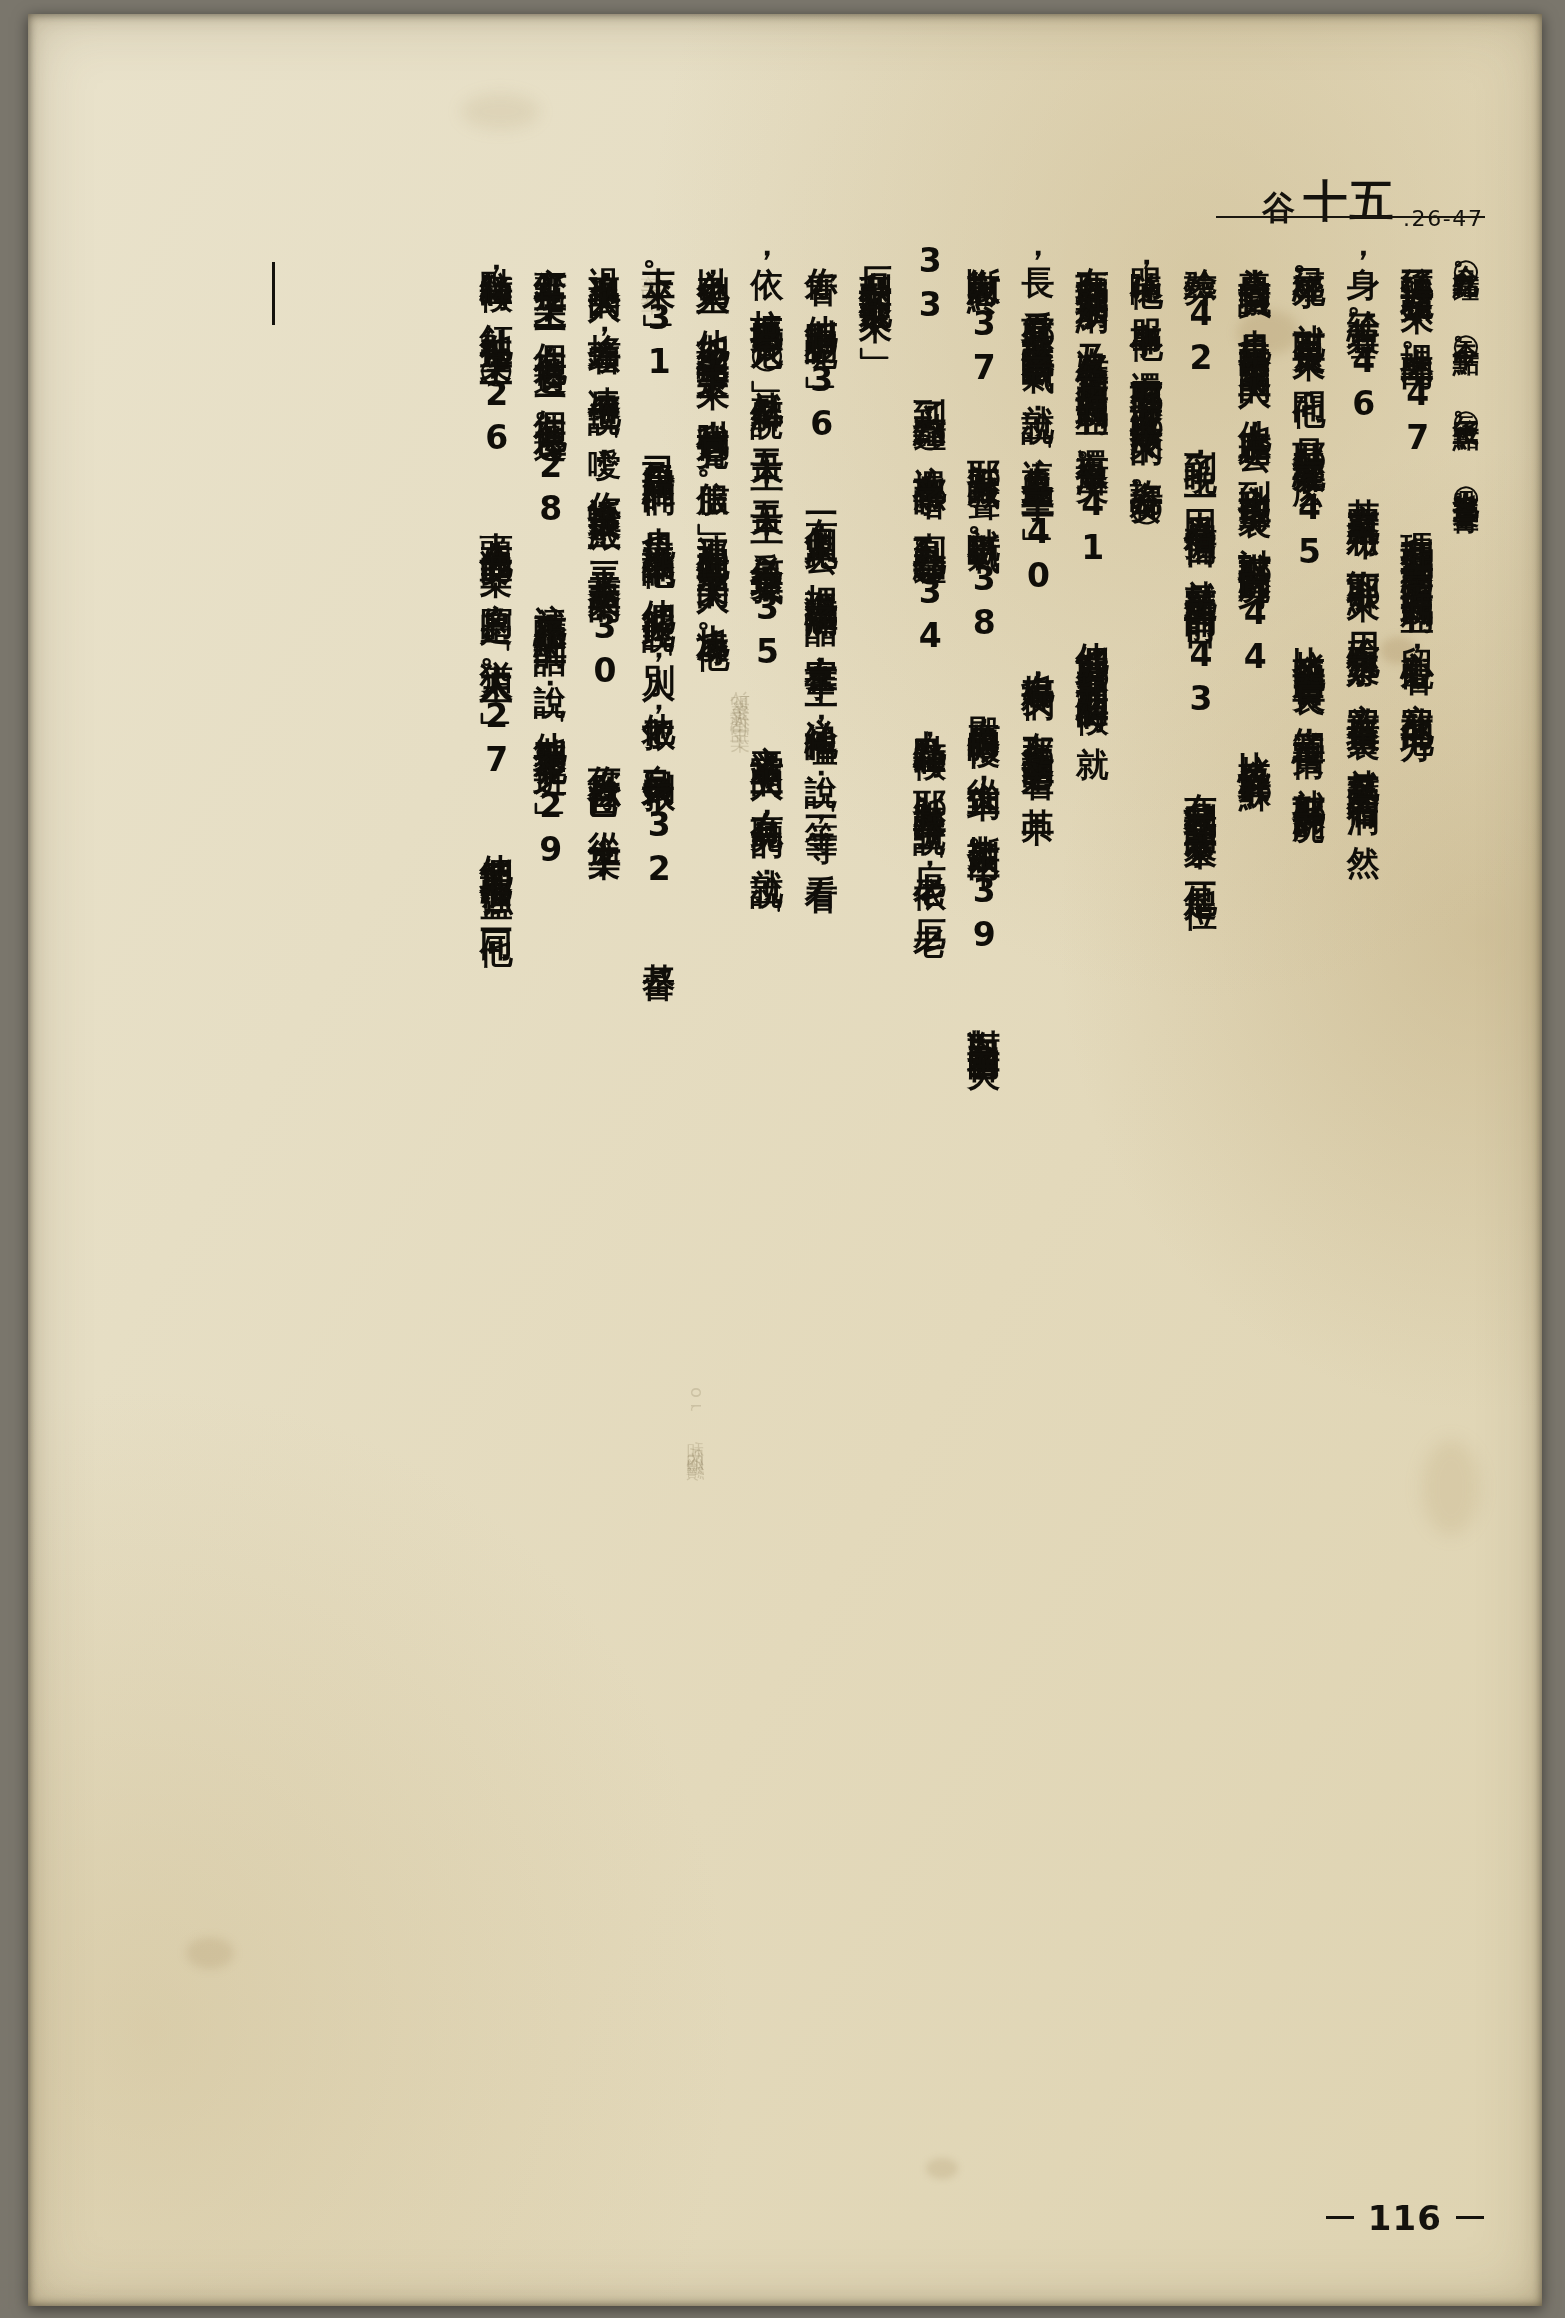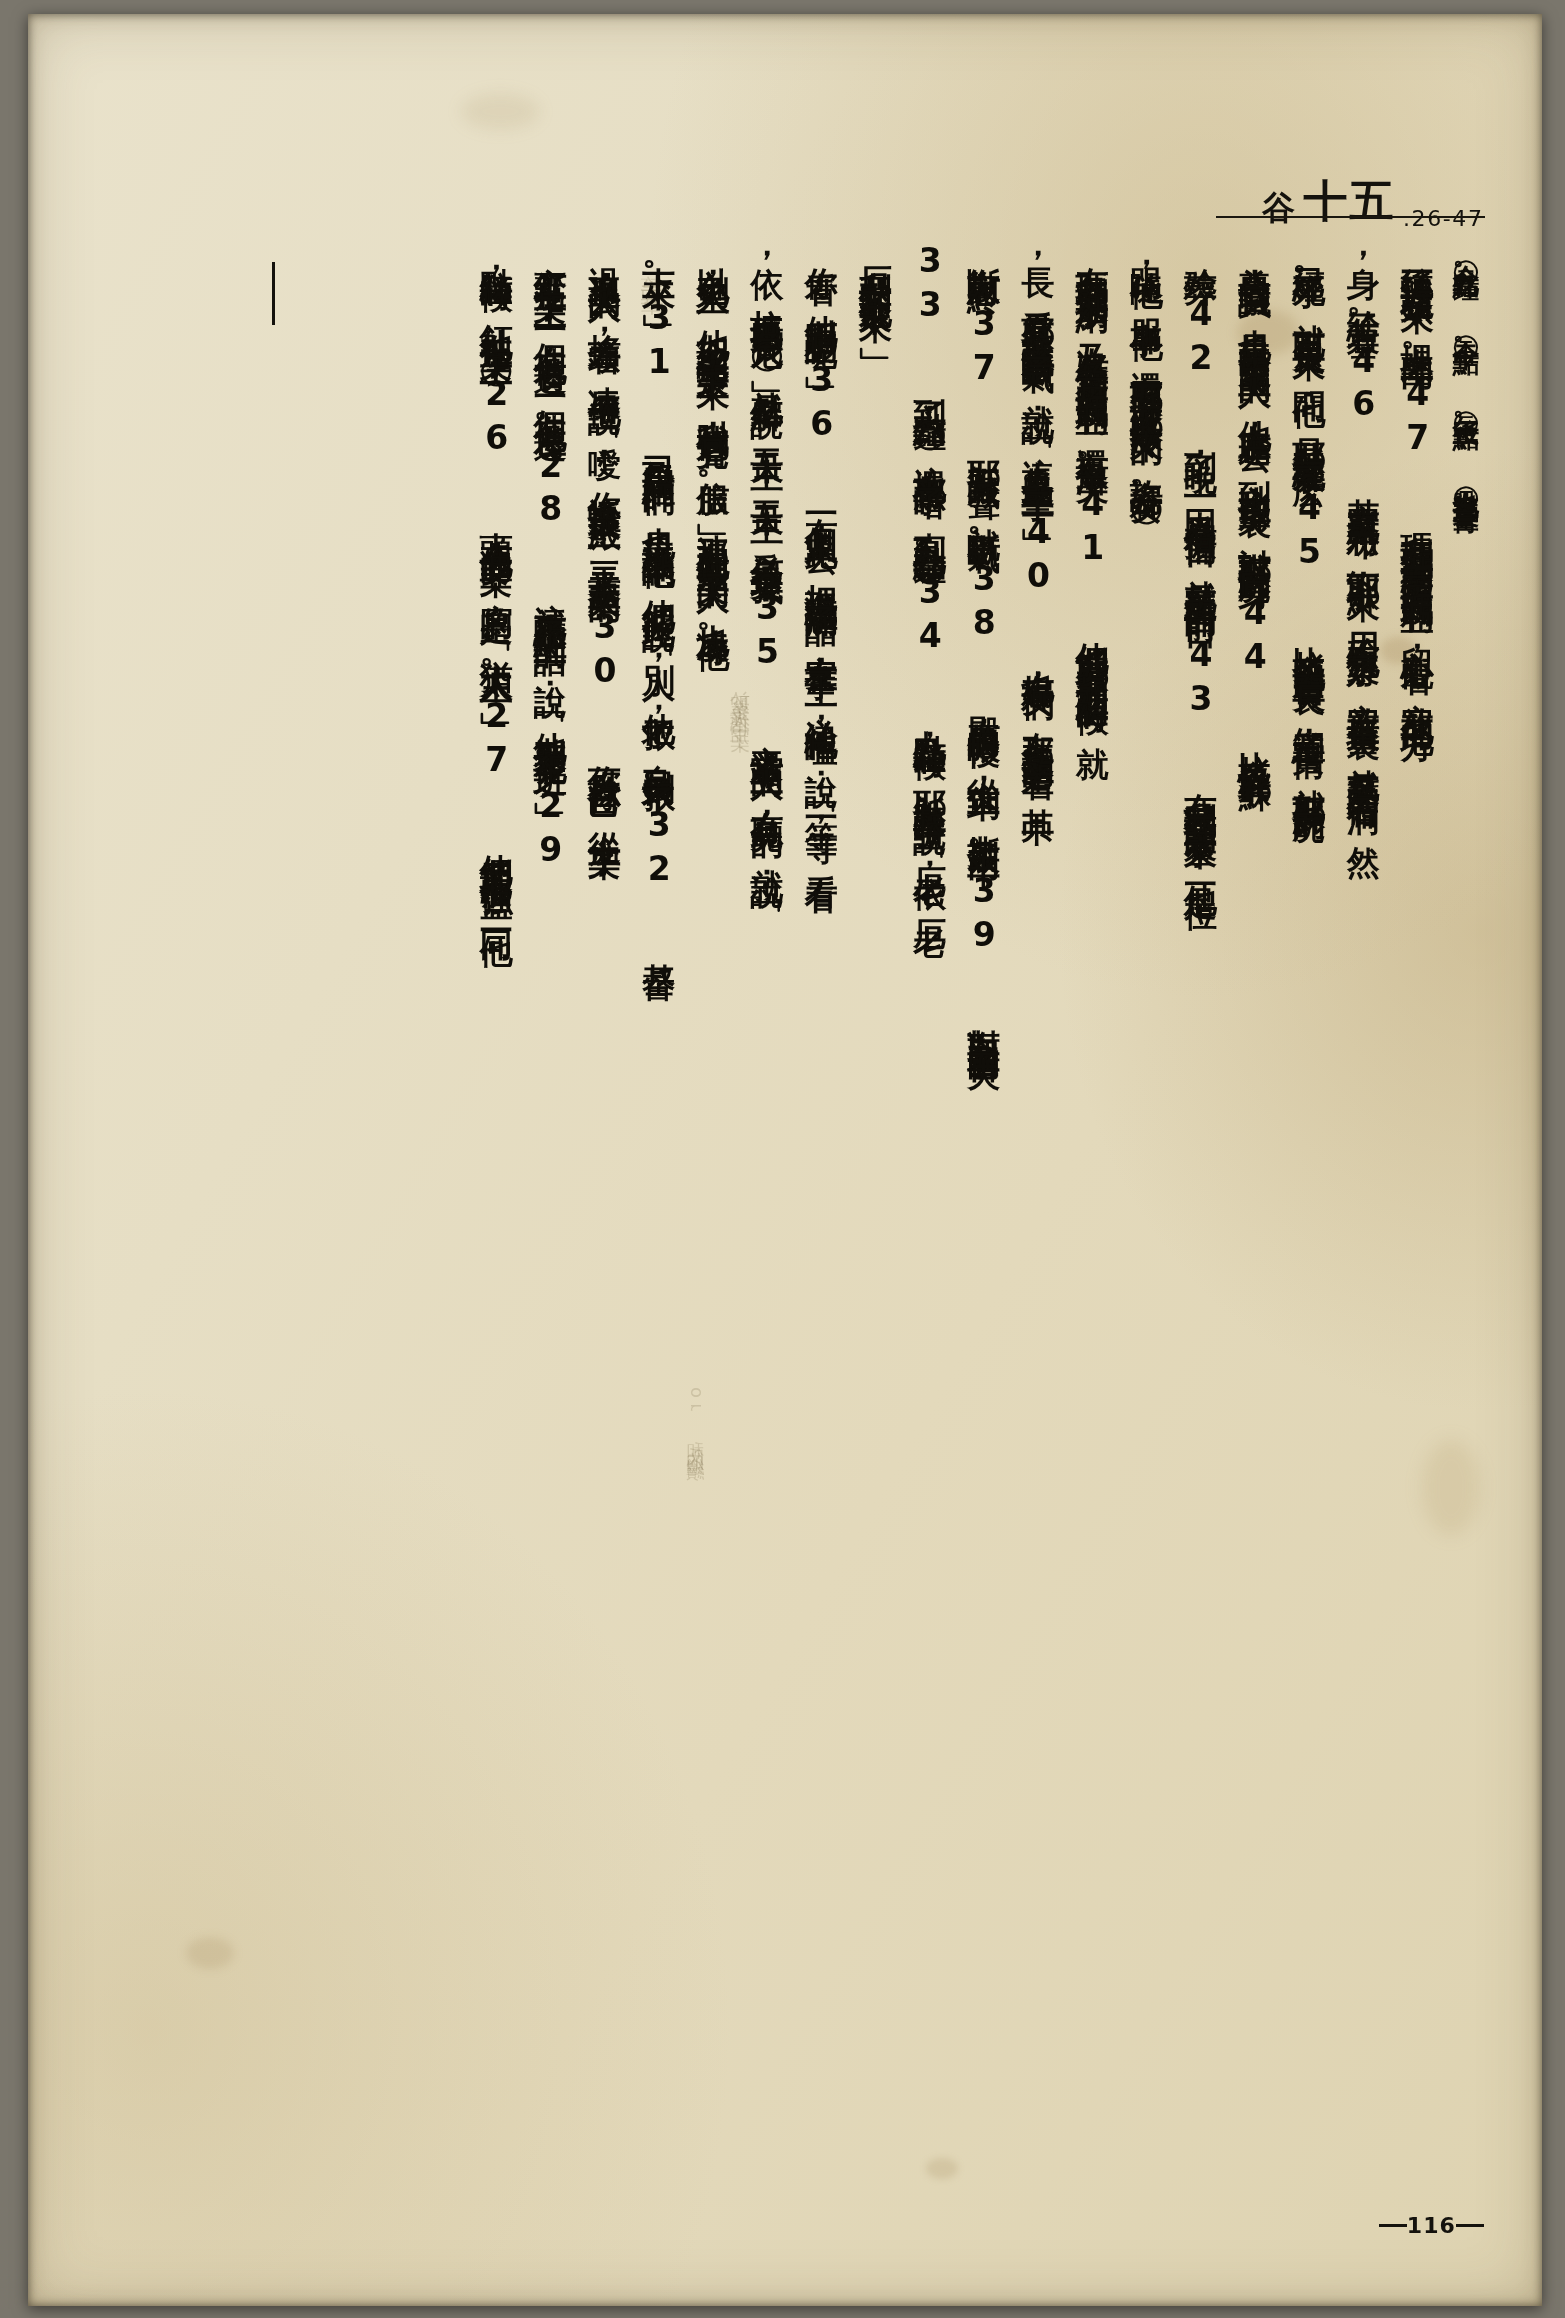--- a/index.html
+++ b/index.html
@@ -144,23 +144,23 @@
     background: #14120d;
   }
 
   
   .folio {
     position: absolute;
     right: 58px;
     bottom: 68px;
     display: flex;
     align-items: center;
-    gap: 0;
+    gap: 14px;
     color: #14120d;
-    font-size: 22px;
+    font-size: 34px;
     font-weight: bold;
     letter-spacing: 1.1px;
     text-align: right;
   }
   .folio .dash {
     display: inline-block;
     width: 27.5px;
     height: 3.2px;
     background: #14120d;
   }

